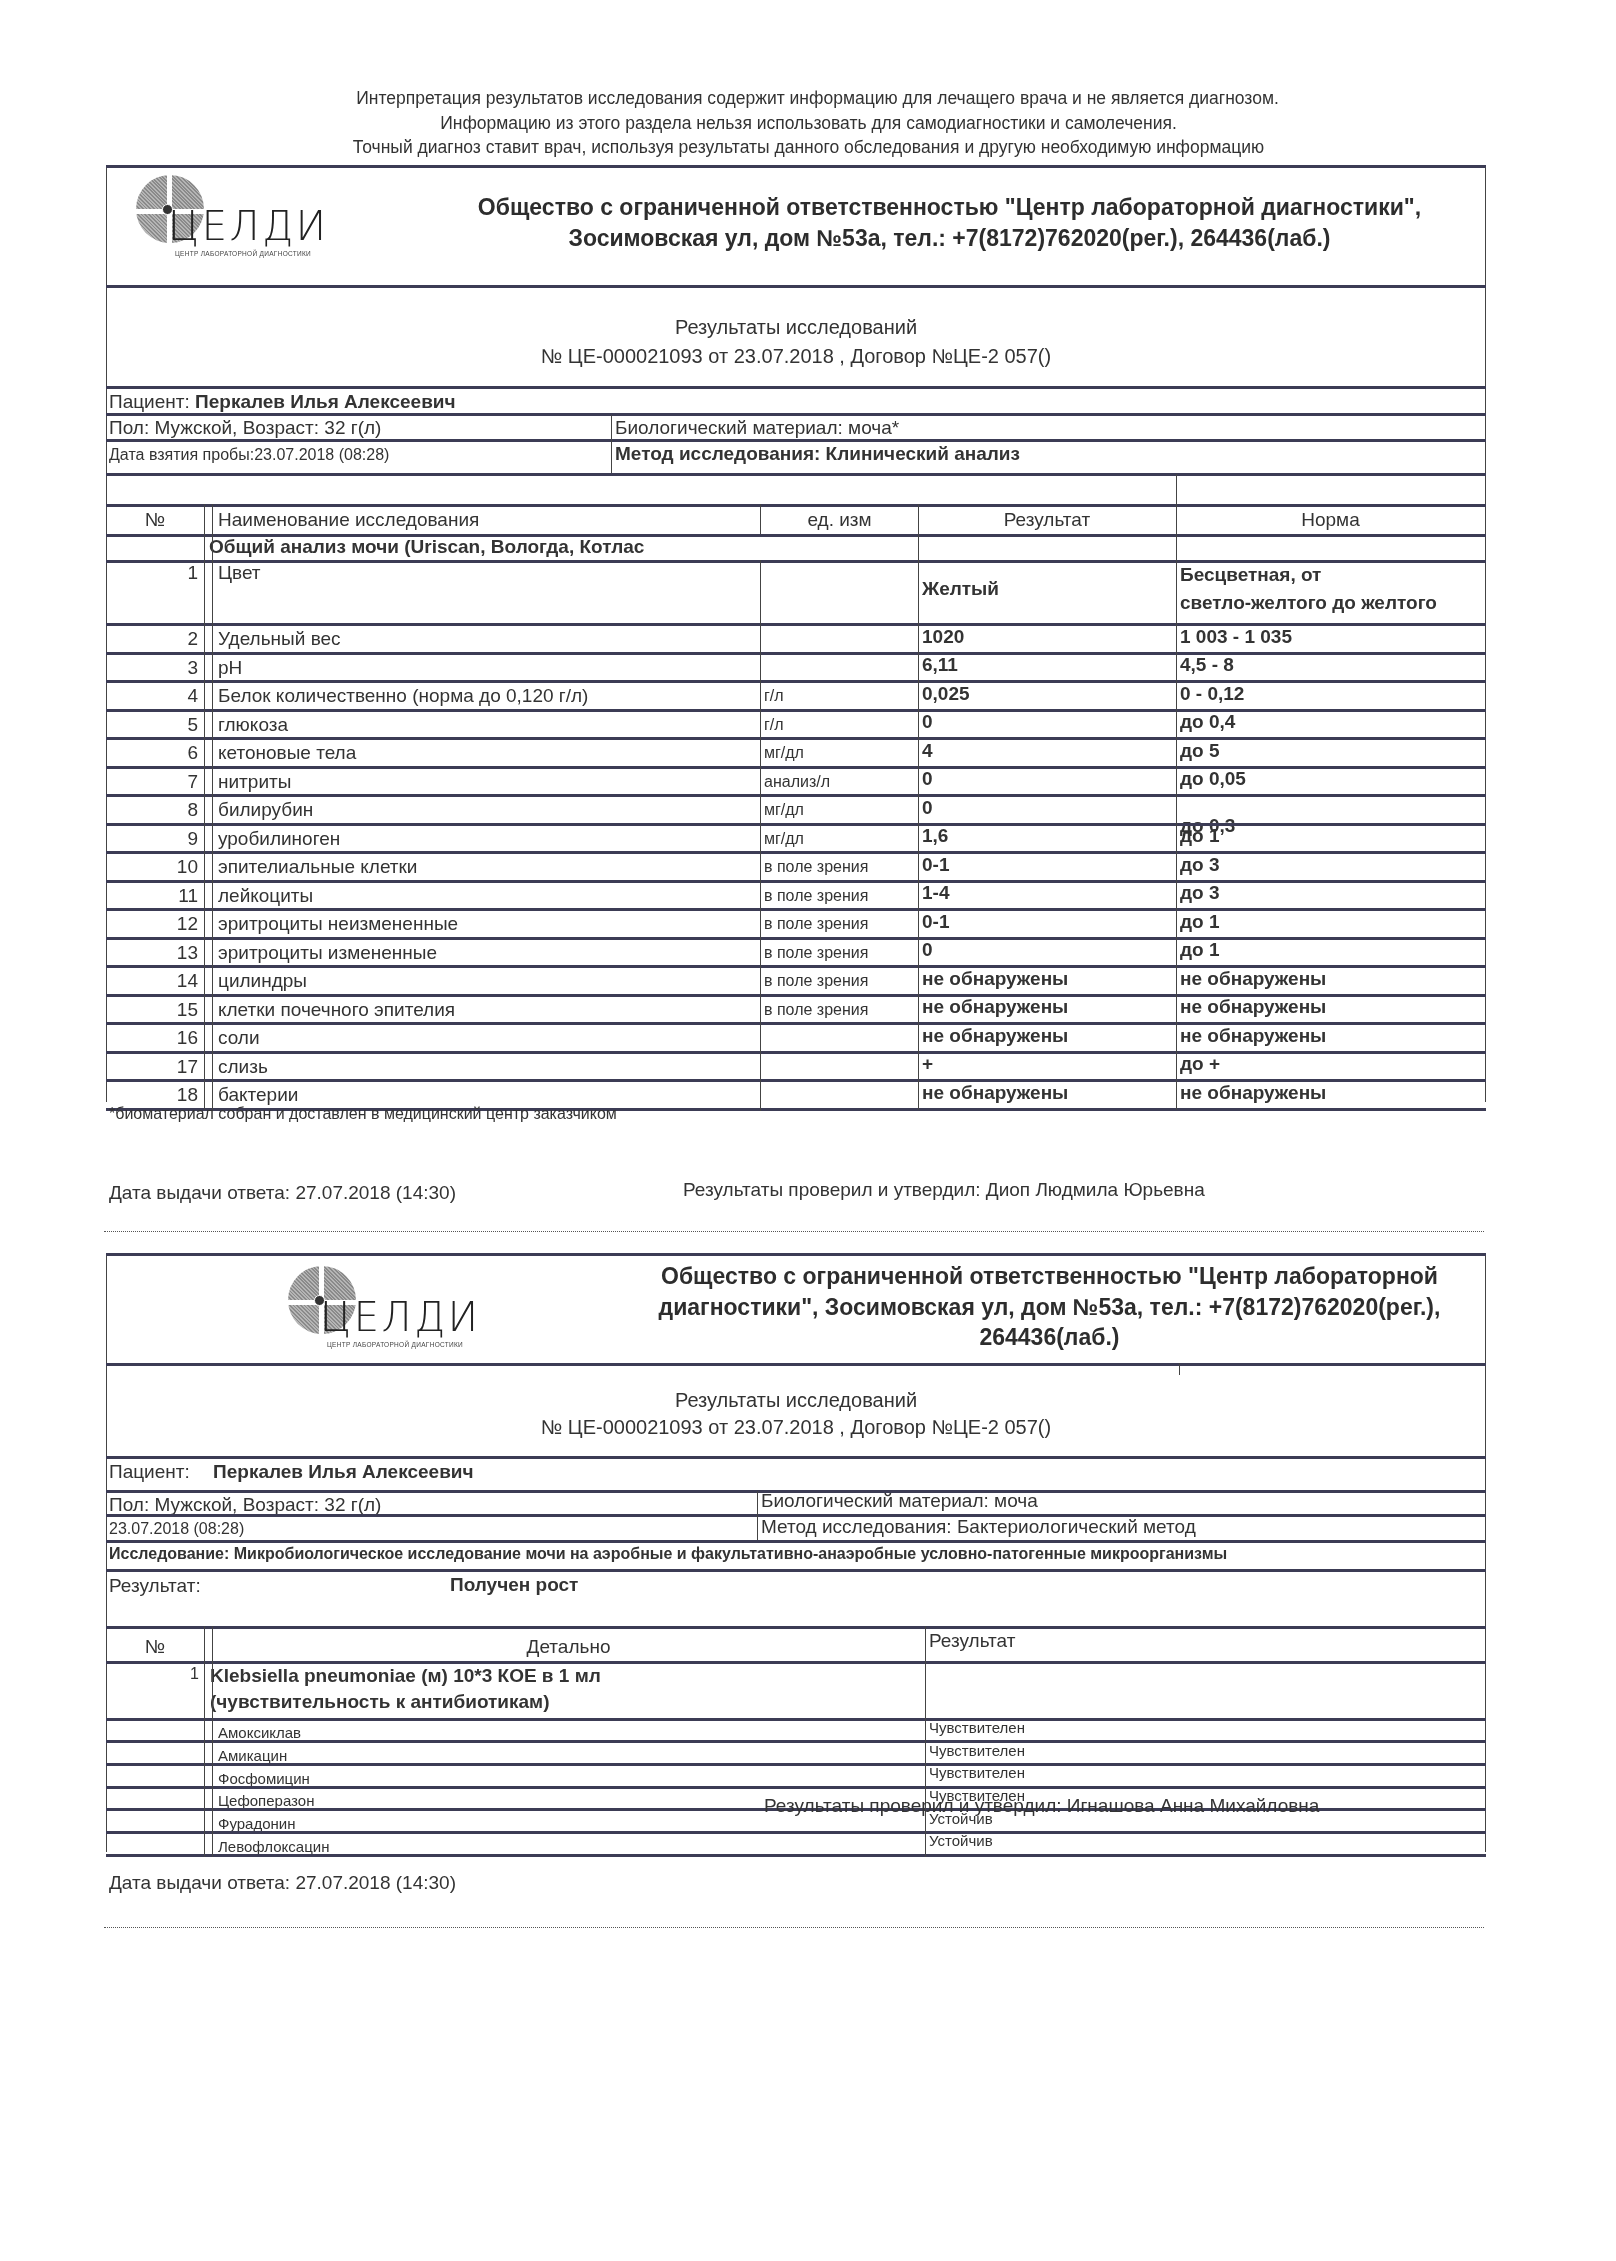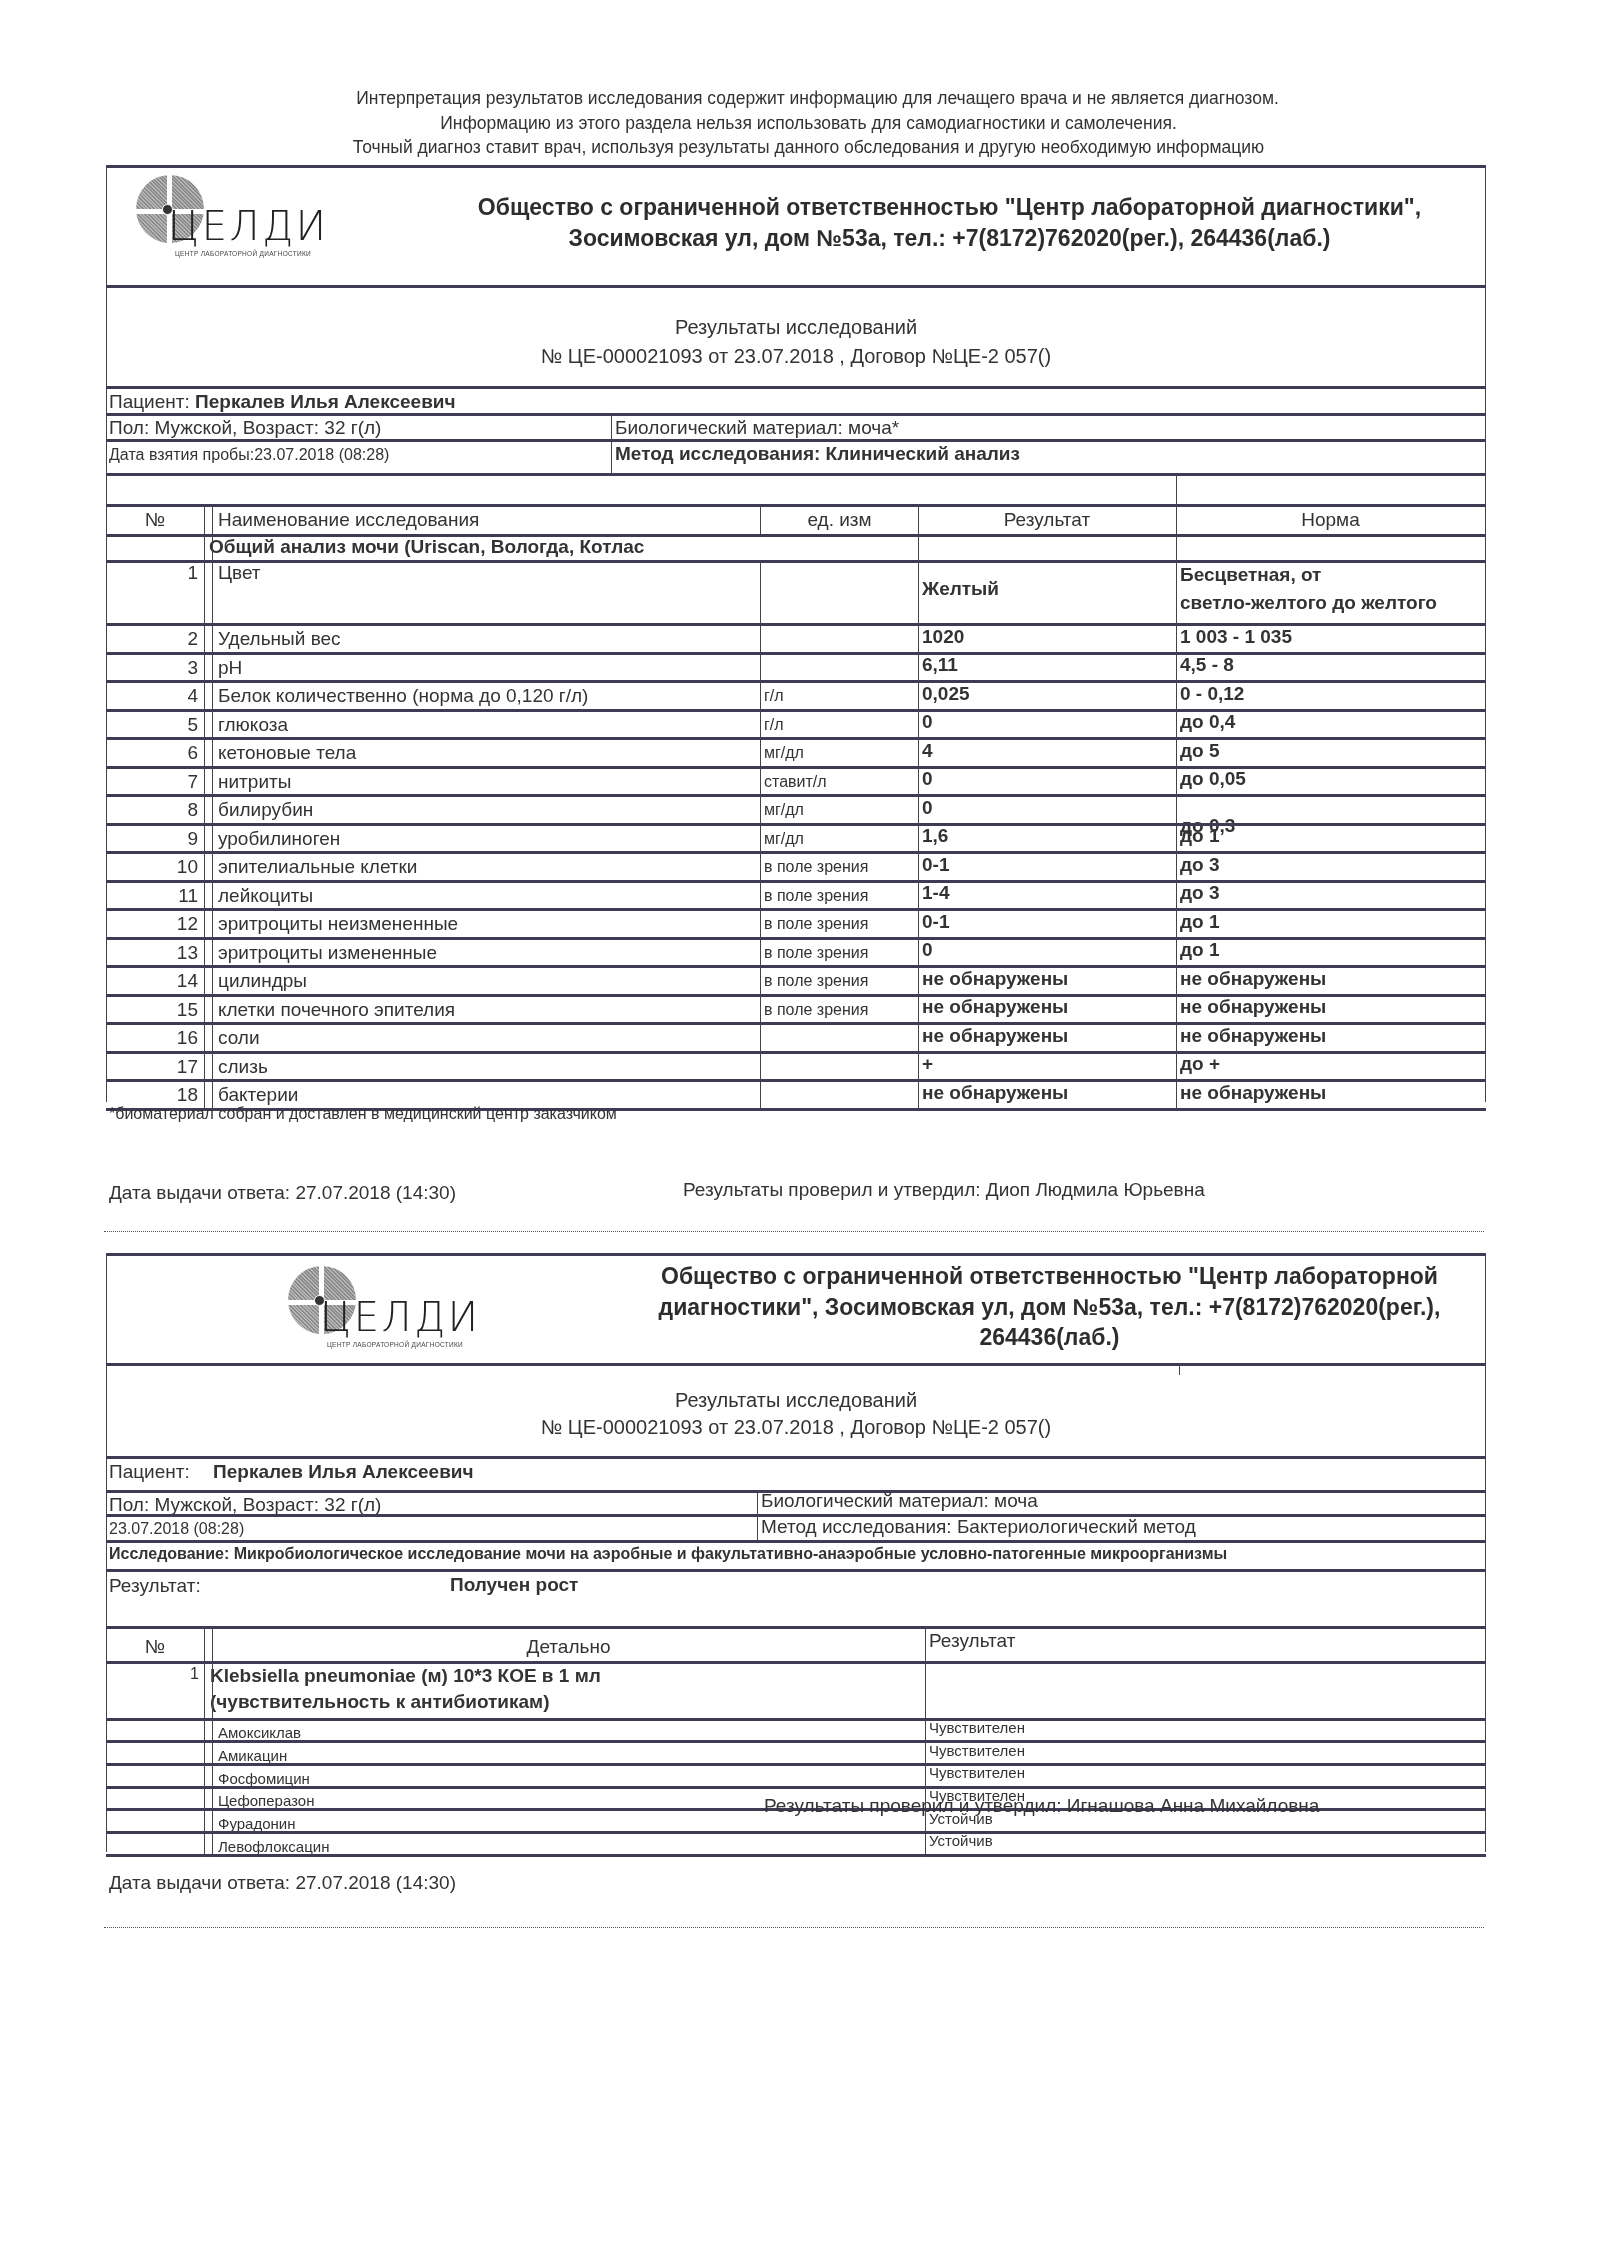--- a/index.html
+++ b/index.html
@@ -116,21 +116,21 @@
       <div class="abs t b" style="left:1180px;top:711px;">до 0,4</div>
       <div class="hline" style="left:106px;top:737px;width:1380px;"></div>
       <div class="abs t num" style="left:106px;width:92px;top:742px;">6</div>
       <div class="abs t" style="left:218px;top:742px;">кетоновые тела</div>
       <div class="abs t sm" style="left:764px;top:744px;">мг/дл</div>
       <div class="abs t b" style="left:922px;top:740px;">4</div>
       <div class="abs t b" style="left:1180px;top:740px;">до 5</div>
       <div class="hline" style="left:106px;top:766px;width:1380px;"></div>
       <div class="abs t num" style="left:106px;width:92px;top:771px;">7</div>
       <div class="abs t" style="left:218px;top:771px;">нитриты</div>
-      <div class="abs t sm" style="left:764px;top:773px;">ставит/л</div>
+      <div class="abs t sm" style="left:764px;top:773px;">анализ/л</div>
       <div class="abs t b" style="left:922px;top:768px;">0</div>
       <div class="abs t b" style="left:1180px;top:768px;">до 0,05</div>
       <div class="hline" style="left:106px;top:794px;width:1380px;"></div>
       <div class="abs t num" style="left:106px;width:92px;top:799px;">8</div>
       <div class="abs t" style="left:218px;top:799px;">билирубин</div>
       <div class="abs t sm" style="left:764px;top:801px;">мг/дл</div>
       <div class="abs t b" style="left:922px;top:797px;">0</div>
       <div class="abs t b" style="left:1180px;top:815px;">до 0,3</div>
       <div class="hline" style="left:106px;top:823px;width:1380px;"></div>
       <div class="abs t num" style="left:106px;width:92px;top:828px;">9</div>

